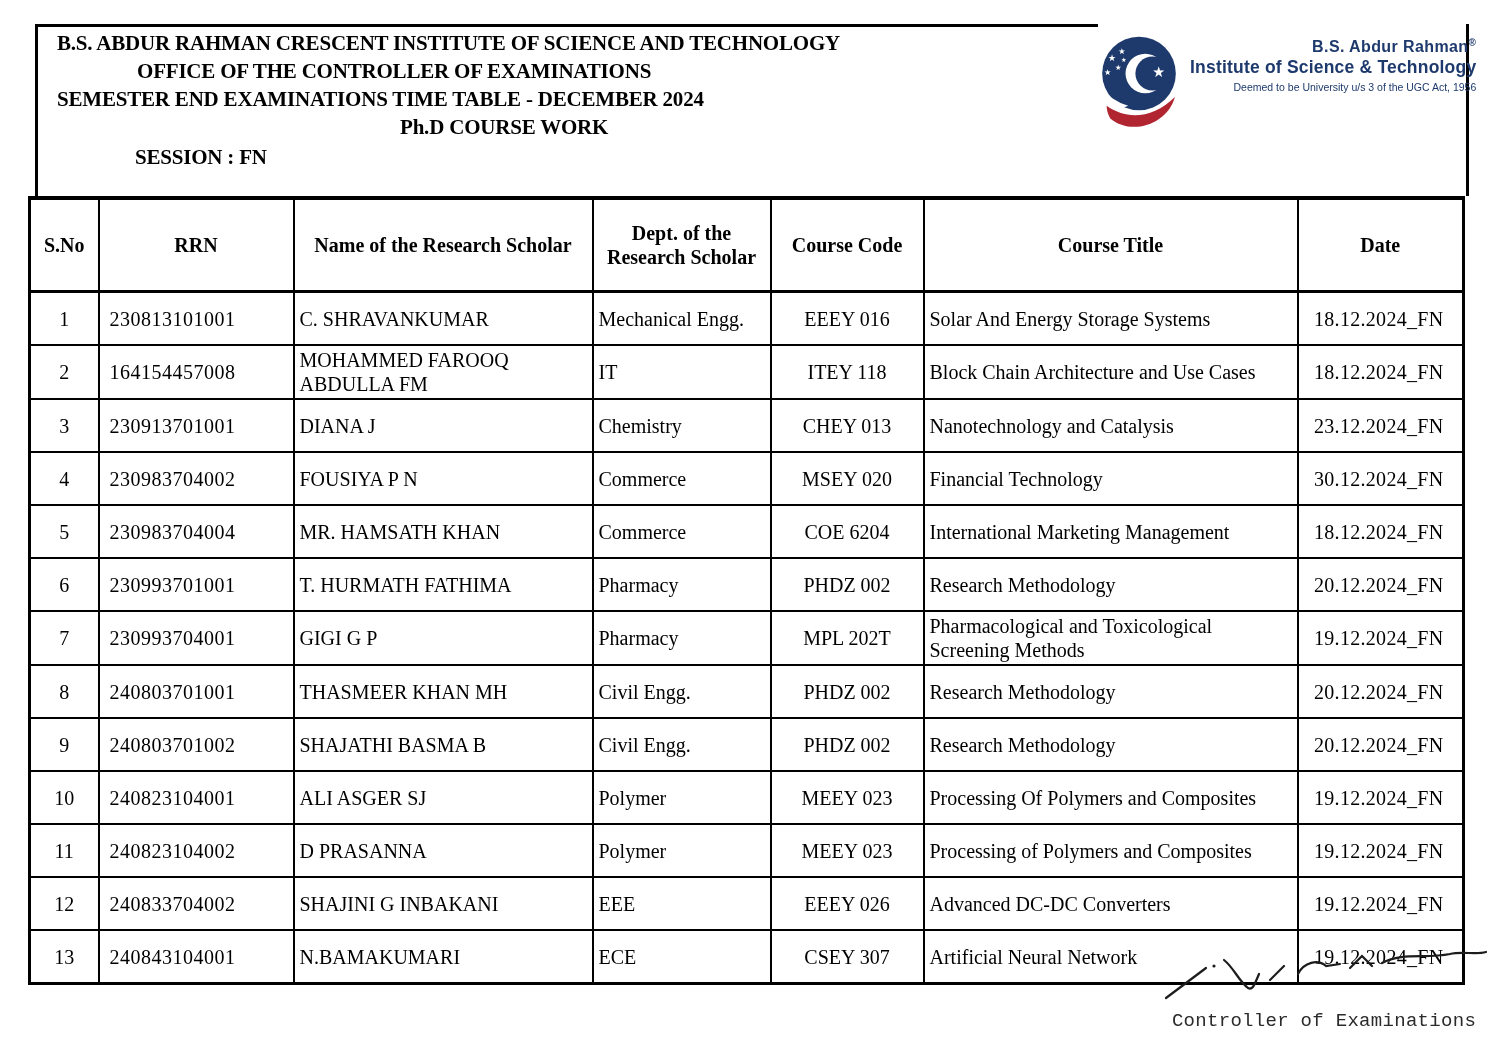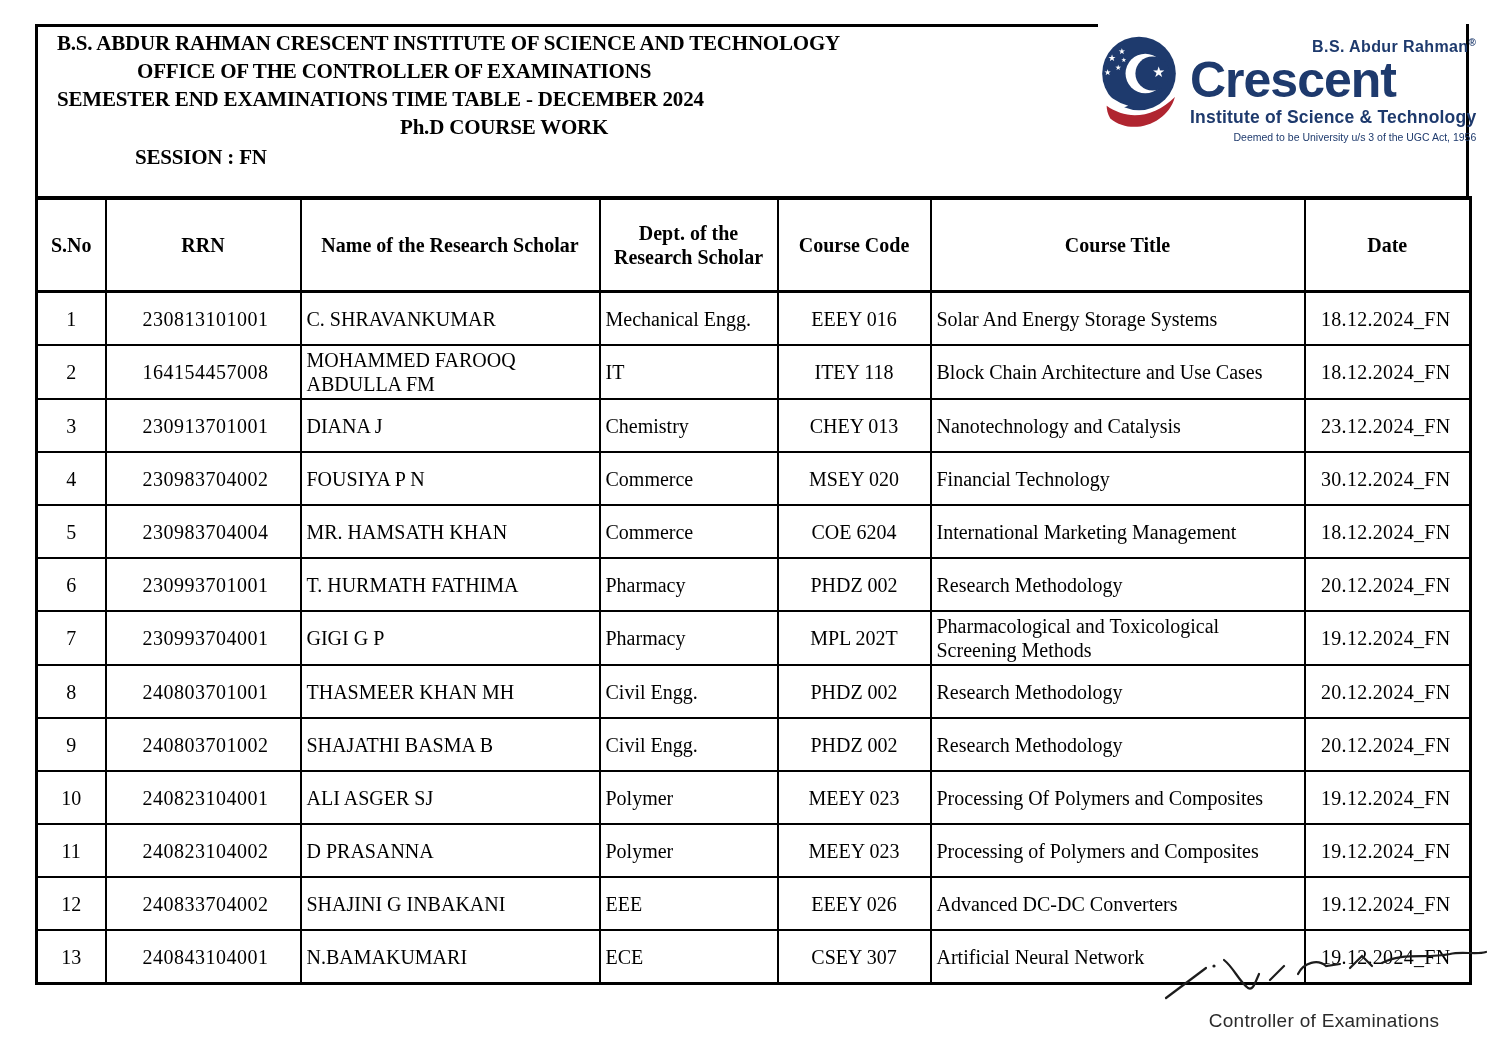--- a/index.html
+++ b/index.html
@@ -32,39 +32,39 @@
                  letter-spacing:0.4px; line-height:1; margin-top:10px; }
   .brand-small sup { font-size:10px; }
   .brand-large { font-size:50px; font-weight:700; color:var(--navy); line-height:0.95;
                  letter-spacing:-1px; margin-top:2px; }
   .logo-subtitle { font-size:17.5px; font-weight:700; color:var(--navy);
                    letter-spacing:0.2px; margin-top:2px; white-space:nowrap; }
   .logo-tagline { font-size:10.5px; font-weight:400; color:var(--navy);
                   text-align:right; margin-top:3px; white-space:nowrap; }
 
   
-  table.timetable { position:absolute; left:35px; top:196px; width:1434px;
+  table.timetable { position:absolute; left:28px; top:196px; width:1434px;
                     border-collapse:collapse; table-layout:fixed;
                     border:3px solid #000; border-top-width:4px; }
   .timetable th, .timetable td { border:2px solid #000; vertical-align:middle;
                     font-size:20px; line-height:24px; padding:2px 5px;
                     overflow:hidden; }
   .timetable thead th { font-weight:bold; text-align:center; height:86px;
                     border-bottom-width:3px; padding:2px 8px; }
   .timetable tbody td { height:47px; }
   td.c-sno, td.c-course_code { text-align:center; }
-  td.c-rrn { text-align:center; letter-spacing:0.5px;padding-left:10px; }
+  td.c-rrn { text-align:left; letter-spacing:0.5px;padding-left:10px; }
   td.c-name, td.c-dept, td.c-course_title { text-align:left; }
   td.c-date { text-align:center; padding-right:8px; letter-spacing:0.3px; }
 
   
   .signature { position:absolute; left:1158px; top:946px; width:332px;
                font-family:"Liberation Sans", sans-serif; }
   .signatory { font-size:19px; color:#2b2b2b; text-align:center;
-               margin-top:2px; letter-spacing:0.3px; }
+               margin-top:2px; letter-spacing:0.3px;font-family:Liberation Mono, monospace; }
 </style>
 </head>
 <body>
 
 <div class="page">
 
   <div class="hd-line hd-top"></div>
   <div class="hd-line hd-left"></div>
   <div class="hd-line hd-right"></div>
 
@@ -88,21 +88,20 @@
       <text x="15" y="46" font-size="9" fill="#ffffff" text-anchor="middle" font-family="DejaVu Sans, sans-serif">★</text>
       <text x="27" y="40" font-size="8" fill="#ffffff" text-anchor="middle" font-family="DejaVu Sans, sans-serif">★</text>
       <text x="33" y="31" font-size="7" fill="#ffffff" text-anchor="middle" font-family="DejaVu Sans, sans-serif">★</text>
 
       <path d="M6,58 Q18,74 38,80 L18,88 Q8,74 6,58 Z" fill="#ffffff"></path>
 
       <path d="M14,80 C36,96 66,94 90,70 C82,100 42,114 18,94 C15,89 14,84 14,80 Z" fill="#b02530"></path>
     </svg>
     <div class="logo-text">
       <div class="brand-small"><span>B.S. Abdur Rahman</span><sup>®</sup></div>
-      <div class="brand-large">Crescent</div>
       <div class="logo-subtitle">Institute of Science &amp; Technology</div>
       <div class="logo-tagline">Deemed to be University u/s 3 of the UGC Act, 1956</div>
     </div>
   </div>
 
   <table class="timetable">
     <colgroup>
       <col style="width:69px">
         <col style="width:195px">
         <col style="width:299px">

